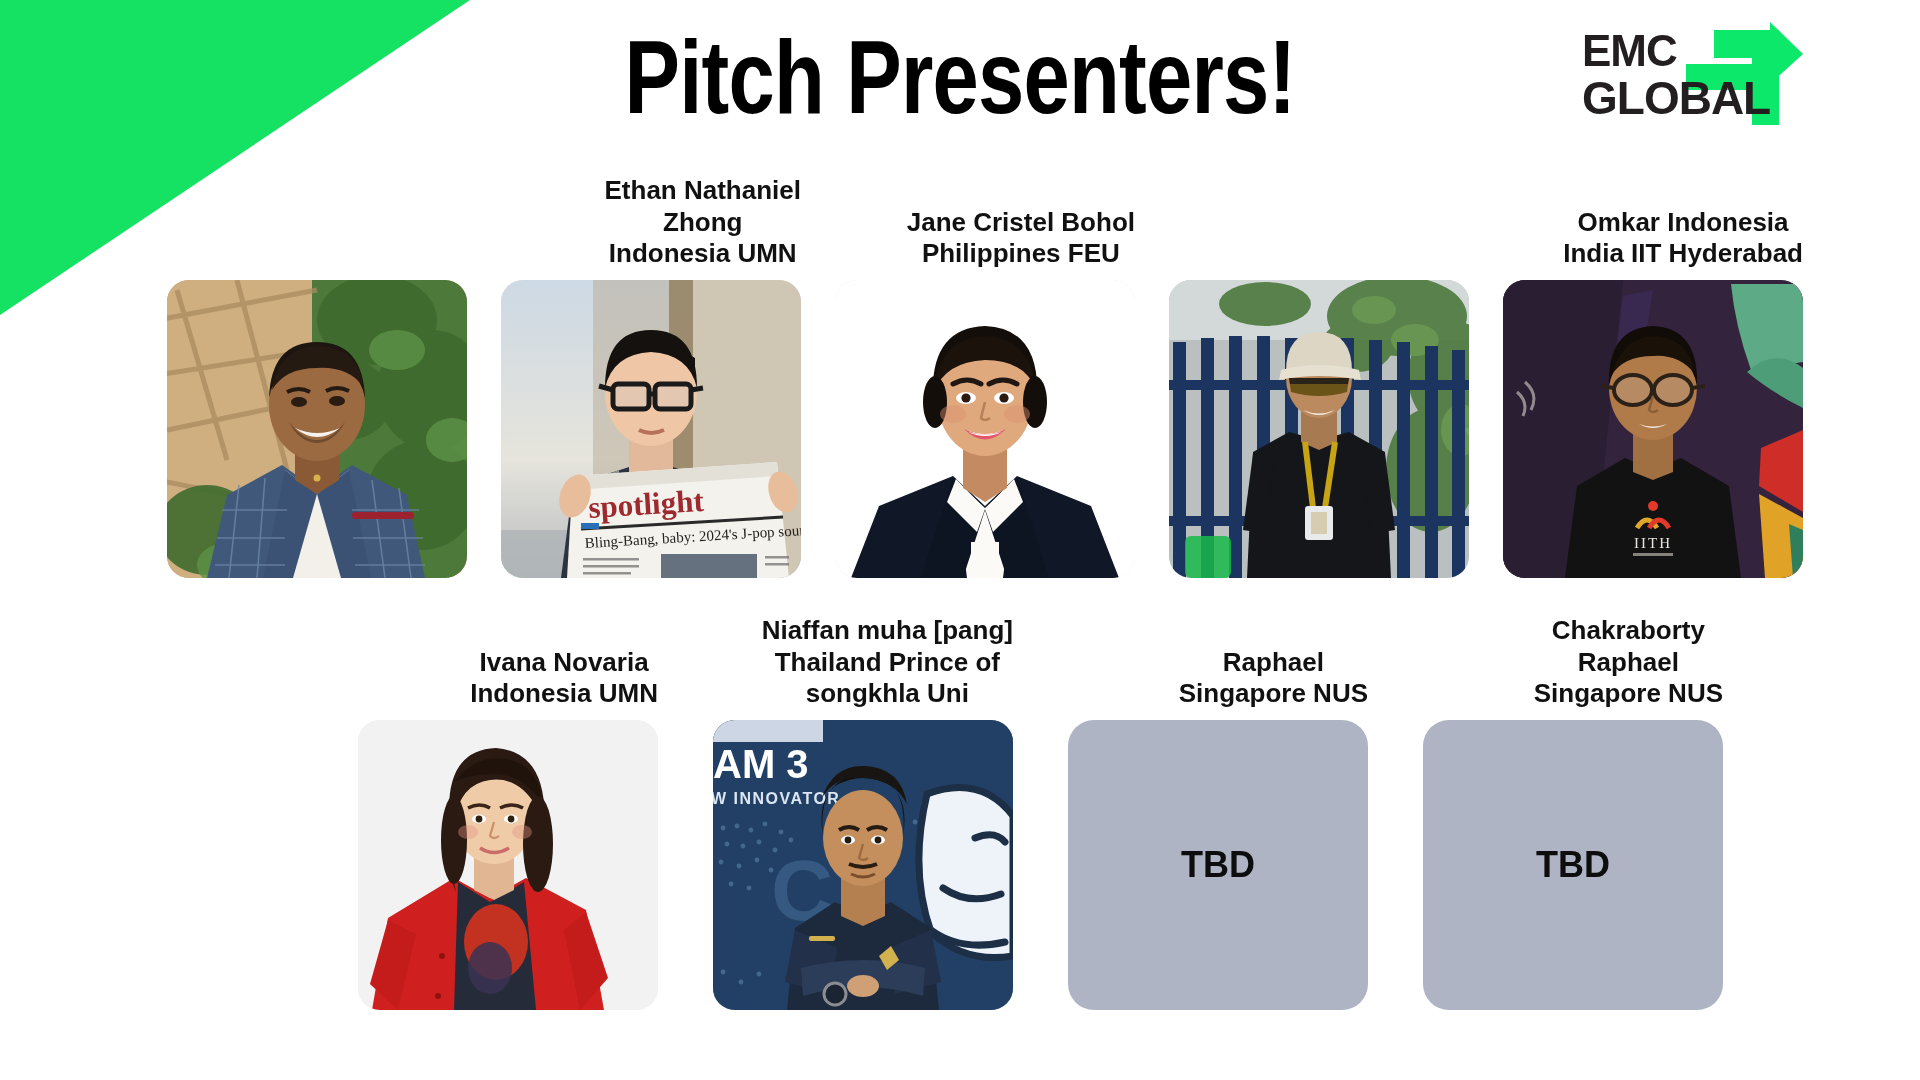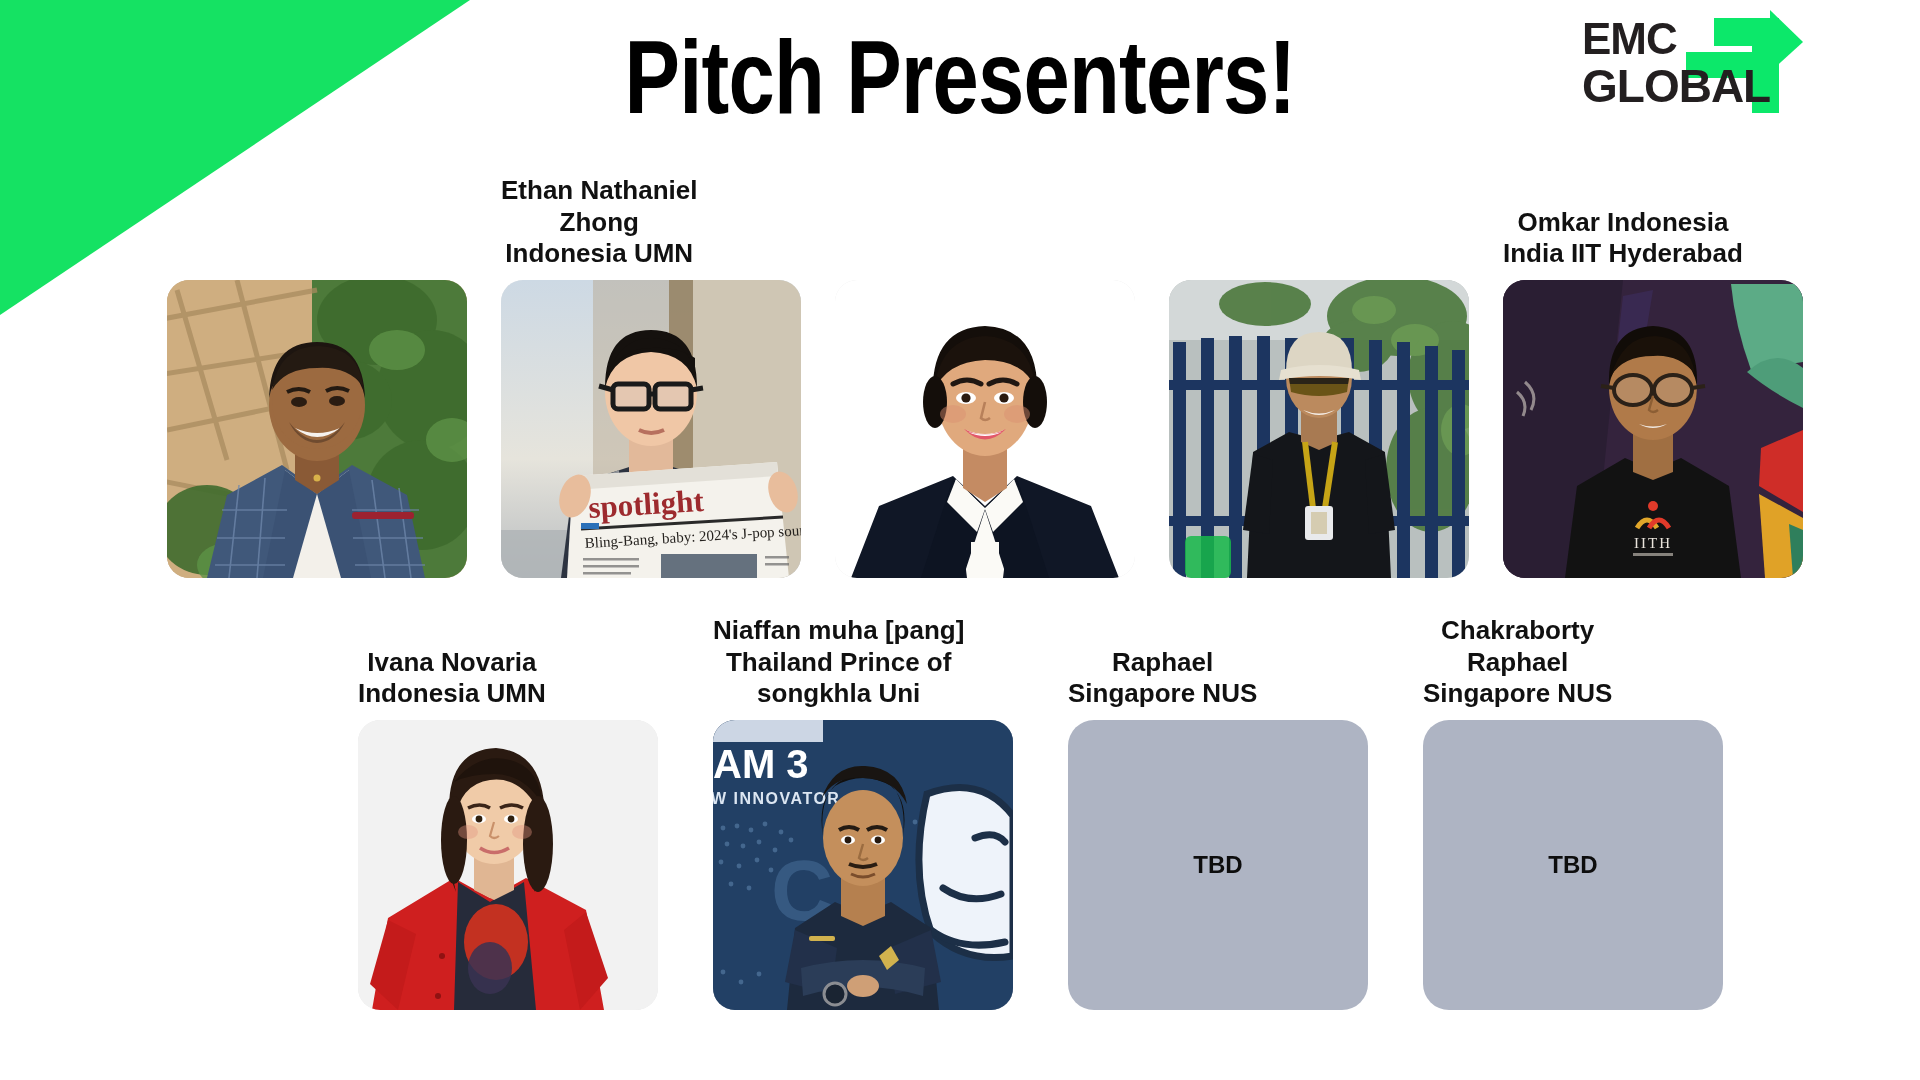--- a/index.html
+++ b/index.html
@@ -26,21 +26,21 @@
     top: 0;
     width: 470px;
     height: 315px;
     pointer-events: none;
   }
 
   
   #brand-logo {
     position: absolute;
     right: 28px;
-    top: 8px;
+    top: 20px;
     width: 230px;
     height: 110px;
   }
 
   
   #page-title {
     position: absolute;
     left: 0;
     top: 22px;
     width: 1920px;
@@ -71,21 +71,21 @@
   #row-2 {
     left: 320px;
     top: 615px;
     width: 1320px;
     justify-content: flex-start;
   }
 
   .presenter {
     display: flex;
     flex-direction: column;
-    align-items: flex-start;
+    align-items: flex-end;
     width: 300px;
     margin: 0 17px;
   }
 
   .presenter-label {
     font-family: "Liberation Sans", sans-serif;
     font-weight: bold;
     font-size: 26px;
     line-height: 1.22;
     color: #111111;
@@ -109,21 +109,21 @@
   .tbd-card {
     width: 300px;
     height: 298px;
     border-radius: 26px;
     background: #aeb4c3;
     display: flex;
     align-items: center;
     justify-content: center;
     font-family: "Liberation Sans", sans-serif;
     font-weight: bold;
-    font-size: 24px;
+    font-size: 36px;
     color: #0d0d0d;
     flex: none;
   }
 
   
   #row-2 .presenter { width: 300px; margin: 0 17px; padding-left: 21px; }
   #row-2 .photo-frame,
   #row-2 .tbd-card { height: 290px; }
 </style>
 </head>
@@ -264,20 +264,22 @@
               <rect x="264" y="283" width="24" height="2.5"></rect>
             </g>
           </g>
           <ellipse cx="74" cy="216" rx="15" ry="22" fill="#e8bd9c" transform="rotate(18 74 216)"></ellipse>
           <ellipse cx="282" cy="212" rx="14" ry="21" fill="#e8bd9c" transform="rotate(-18 282 212)"></ellipse>
         </svg>
       </div>
     </div>
 
     <div class="presenter">
+      <div class="presenter-label">Jane Cristel Bohol
+Philippines FEU</div>
       <div class="photo-frame">
         <svg viewBox="0 0 300 298" preserveAspectRatio="xMidYMid slice">
           <rect width="300" height="298" fill="#ffffff"></rect>
 
           <path d="M16 298 L44 226 L118 196 L150 226 L182 196 L256 226 L284 298 Z" fill="#101726"></path>
           <path d="M120 200 L150 228 L180 200 L168 298 L132 298 Z" fill="#fbfaf6"></path>
           <path d="M118 198 L150 230 L128 298 L86 298 Z" fill="#0d1422"></path>
           <path d="M182 198 L150 230 L172 298 L214 298 Z" fill="#0d1422"></path>
           <path d="M121 199 L150 229 L142 252 L112 222 Z" fill="#fbfaf6"></path>
           <path d="M179 199 L150 229 L158 252 L188 222 Z" fill="#fbfaf6"></path>

